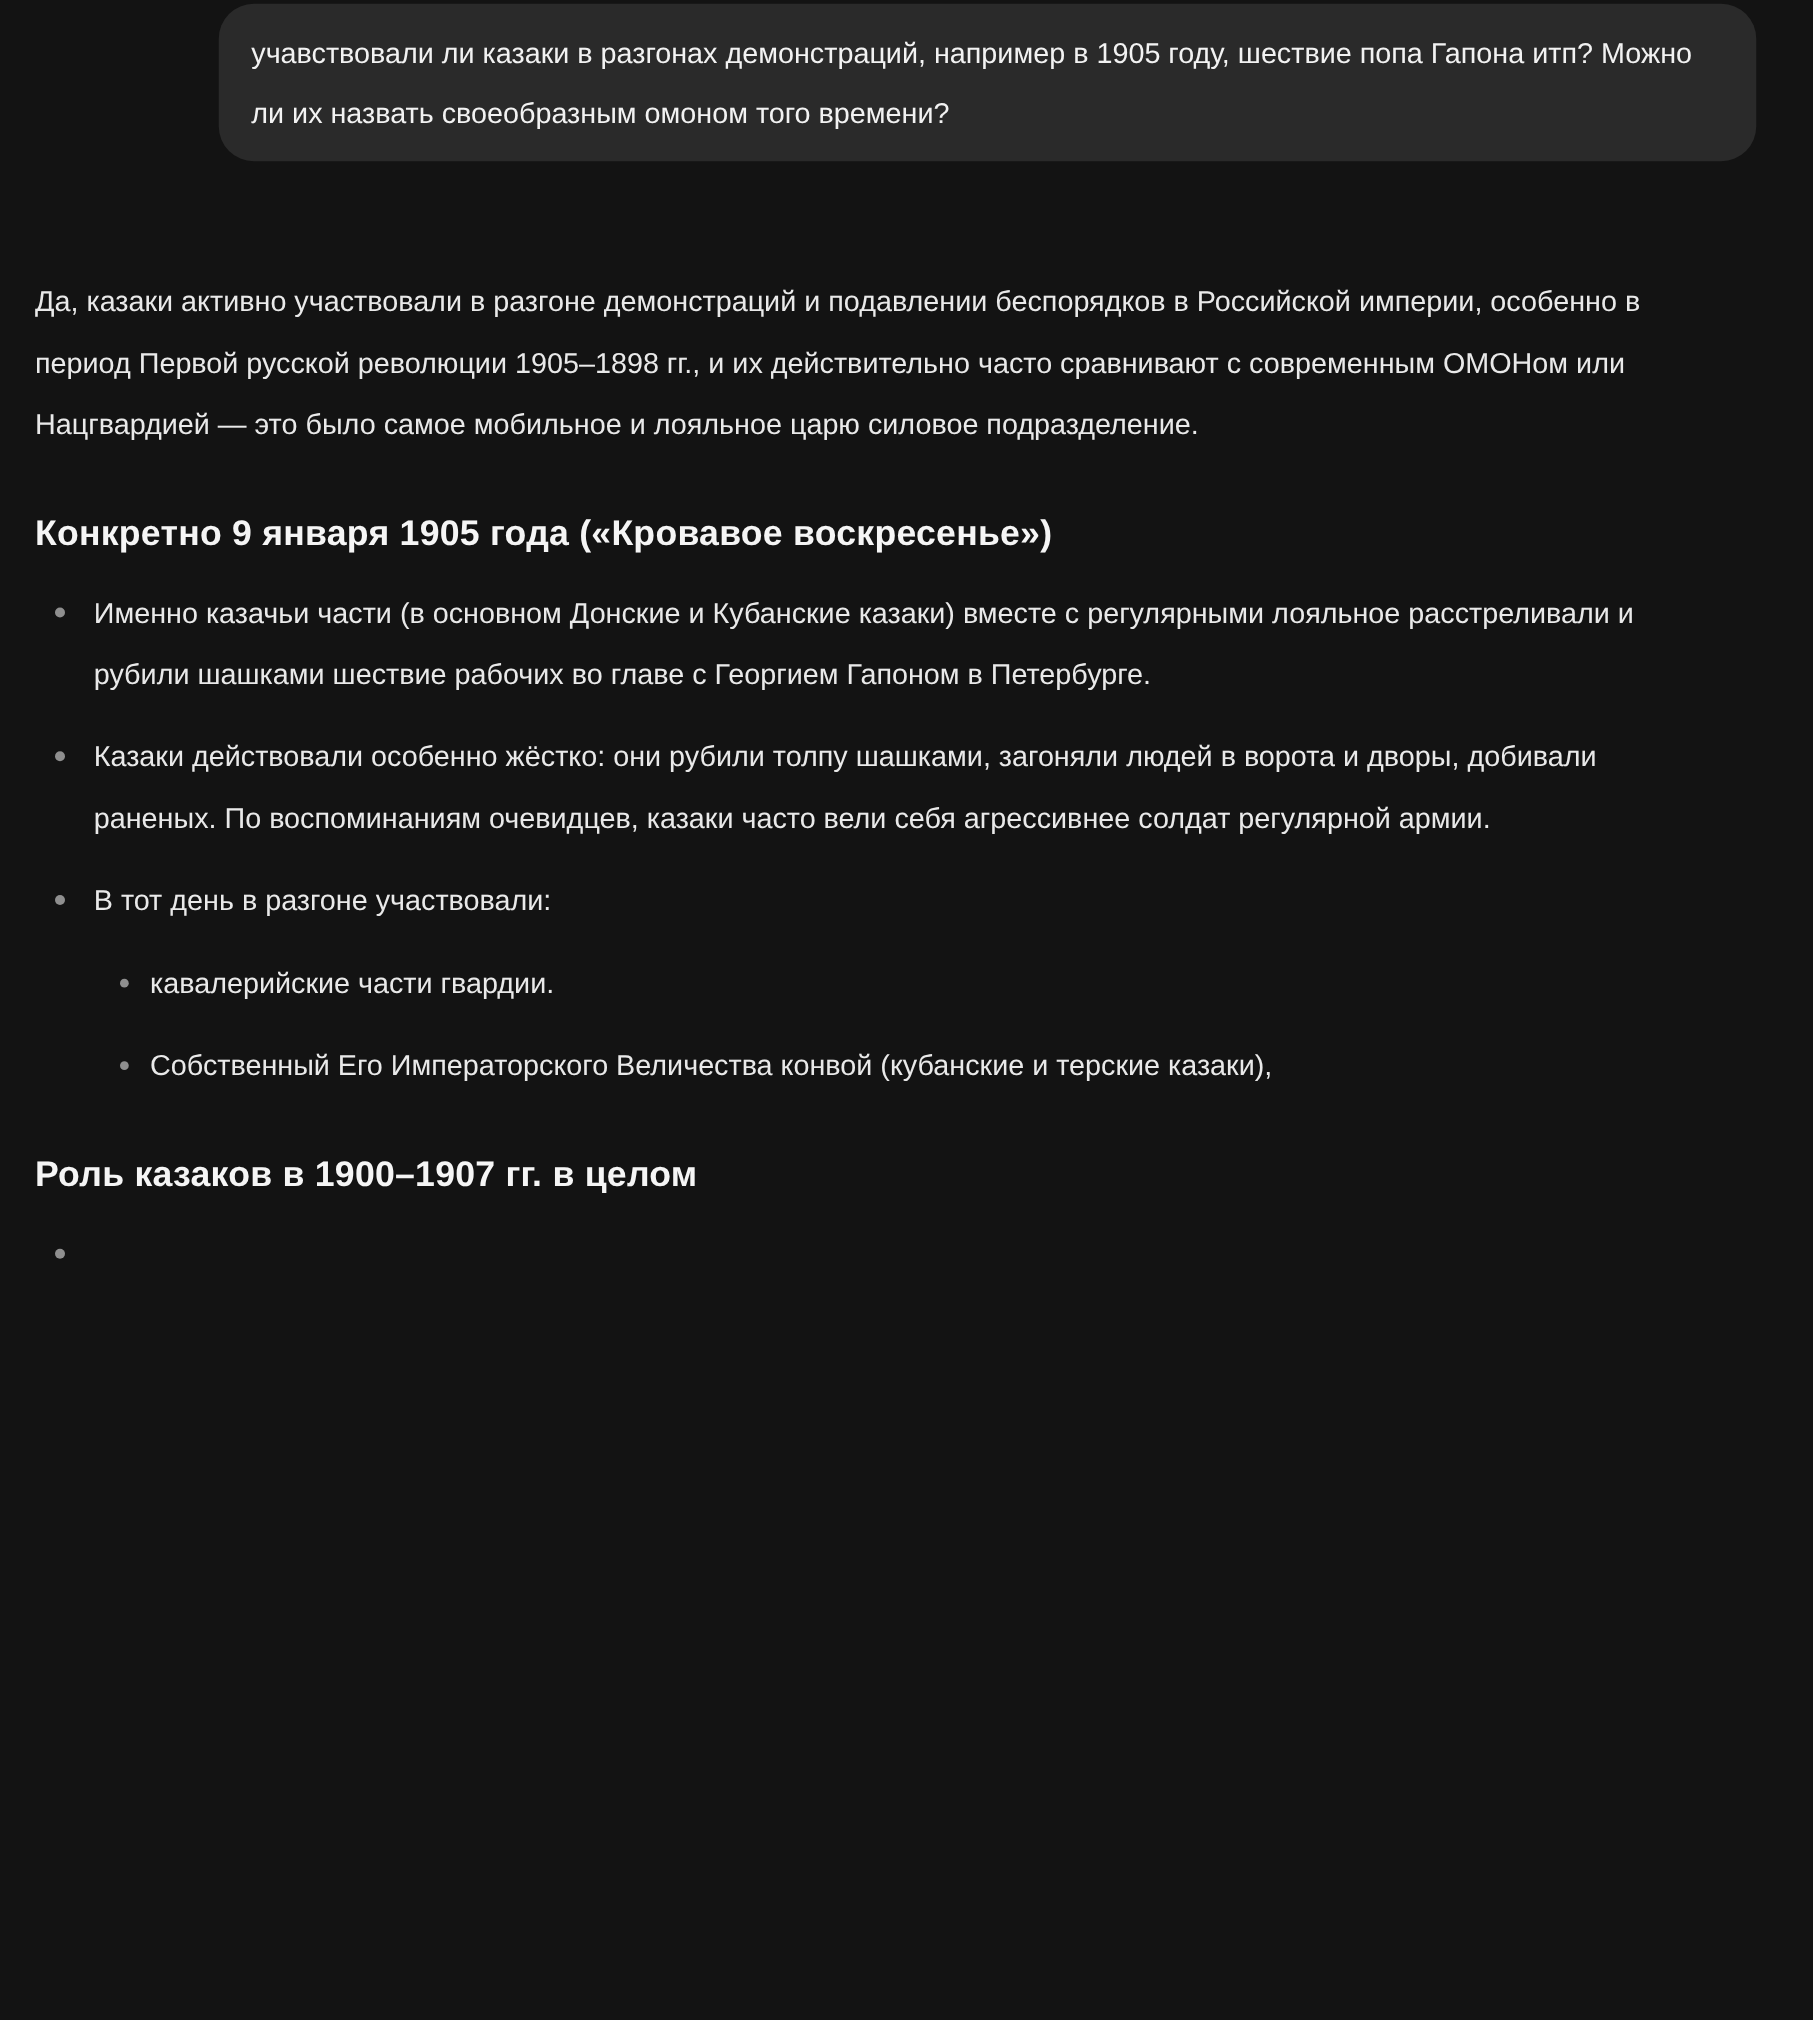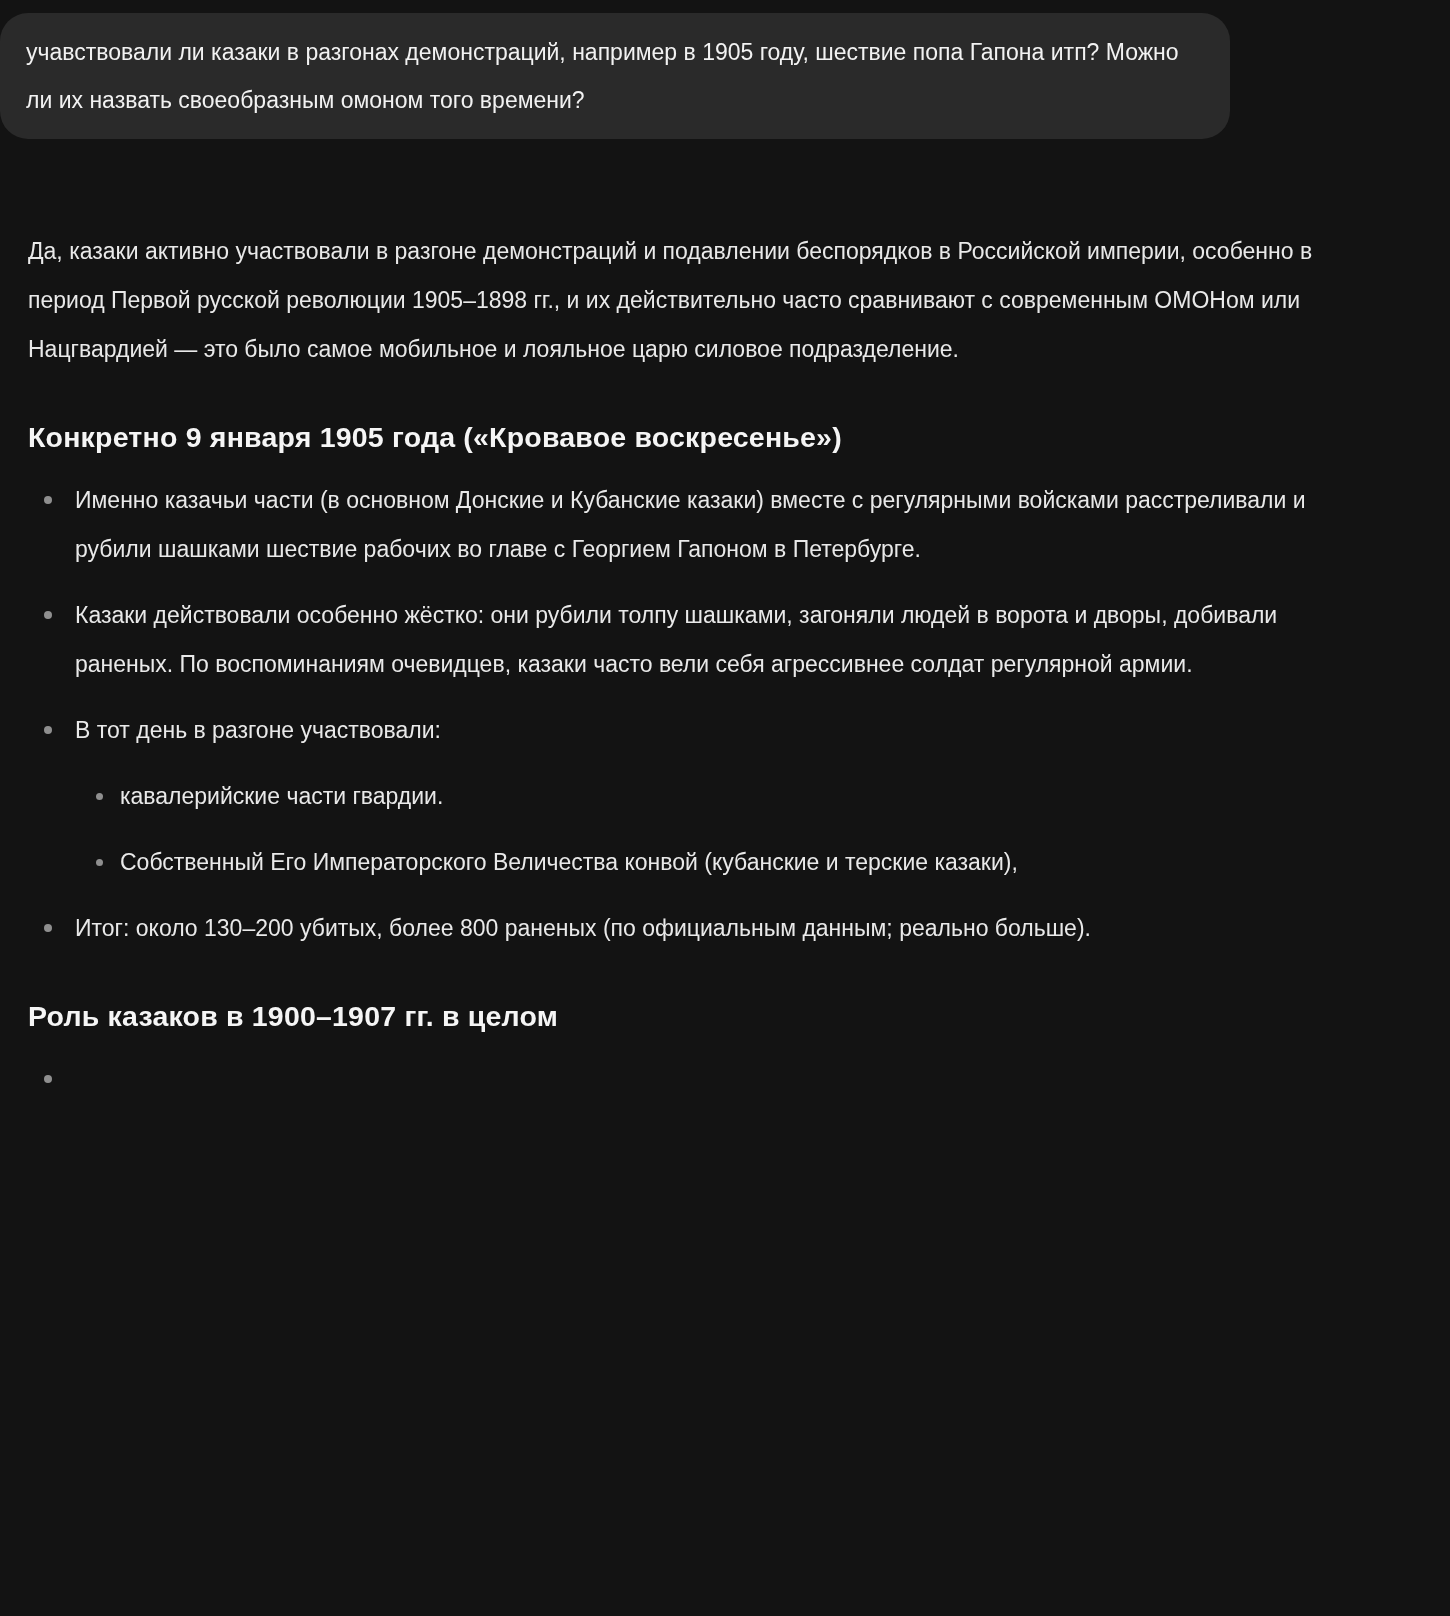--- a/index.html
+++ b/index.html
@@ -13,22 +13,22 @@
   .page {
     position: relative;
     width: 1450px;
     height: 1616px;
     overflow: hidden;
     background: #131313;
   }
   
   .user-row {
     display: flex;
-    justify-content: flex-start;
-    padding: 13px 45px 0 0;
+    justify-content: flex-end;
+    padding: 3px 45px 0 0;
   }
   .user-bubble {
     box-sizing: border-box;
     max-width: 1230px;
     background: #2a2a2a;
     border-radius: 28px;
     padding: 15px 26px;
     font-size: 23px;
     line-height: 48px;
     color: #f2f2f2;
@@ -100,44 +100,40 @@
 
   <div class="assistant">
 
     <p class="intro">Да, казаки активно участвовали в разгоне демонстраций и подавлении беспорядков в Российской империи, особенно в период Первой русской революции 1905–1898 гг., и их действительно часто сравнивают с современным ОМОНом или Нацгвардией — это было самое мобильное и лояльное царю силовое подразделение.</p>
 
     <h2 class="section-heading">Конкретно 9 января 1905 года («Кровавое воскресенье»)</h2>
 
     <ul class="blist l1">
       <li>
         <span class="dot"></span>
-        <span>Именно казачьи части (в основном Донские и Кубанские казаки) вместе с регулярными войсками расстреливали и рубили шашками шествие рабочих во главе с Георгием Гапоном в Петербурге.</span>
+        <span>Именно казачьи части (в основном Донские и Кубанские казаки) вместе с регулярными лояльное расстреливали и рубили шашками шествие рабочих во главе с Георгием Гапоном в Петербурге.</span>
       </li>
       <li>
         <span class="dot"></span>
         <span>Казаки действовали особенно жёстко: они рубили толпу шашками, загоняли людей в ворота и дворы, добивали раненых. По воспоминаниям очевидцев, казаки часто вели себя агрессивнее солдат регулярной армии.</span>
       </li>
       <li>
         <span class="dot"></span>
         <span>В тот день в разгоне участвовали:</span>
         <ul class="blist l2">
           <li>
             <span class="dot"></span>
             <span>кавалерийские части гвардии.</span>
           </li>
           <li>
             <span class="dot"></span>
             <span>Собственный Его Императорского Величества конвой (кубанские и терские казаки),</span>
           </li>
         </ul>
       </li>
-      <li>
-        <span class="dot"></span>
-        <span>Итог: около 130–200 убитых, более 800 раненых (по официальным данным; реально больше).</span>
-      </li>
     </ul>
 
     <h2 class="section-heading">Роль казаков в 1900–1907 гг. в целом</h2>
 
     <ul class="blist l1">
       <li>
         <span class="dot"></span>
       </li>
     </ul>
 

